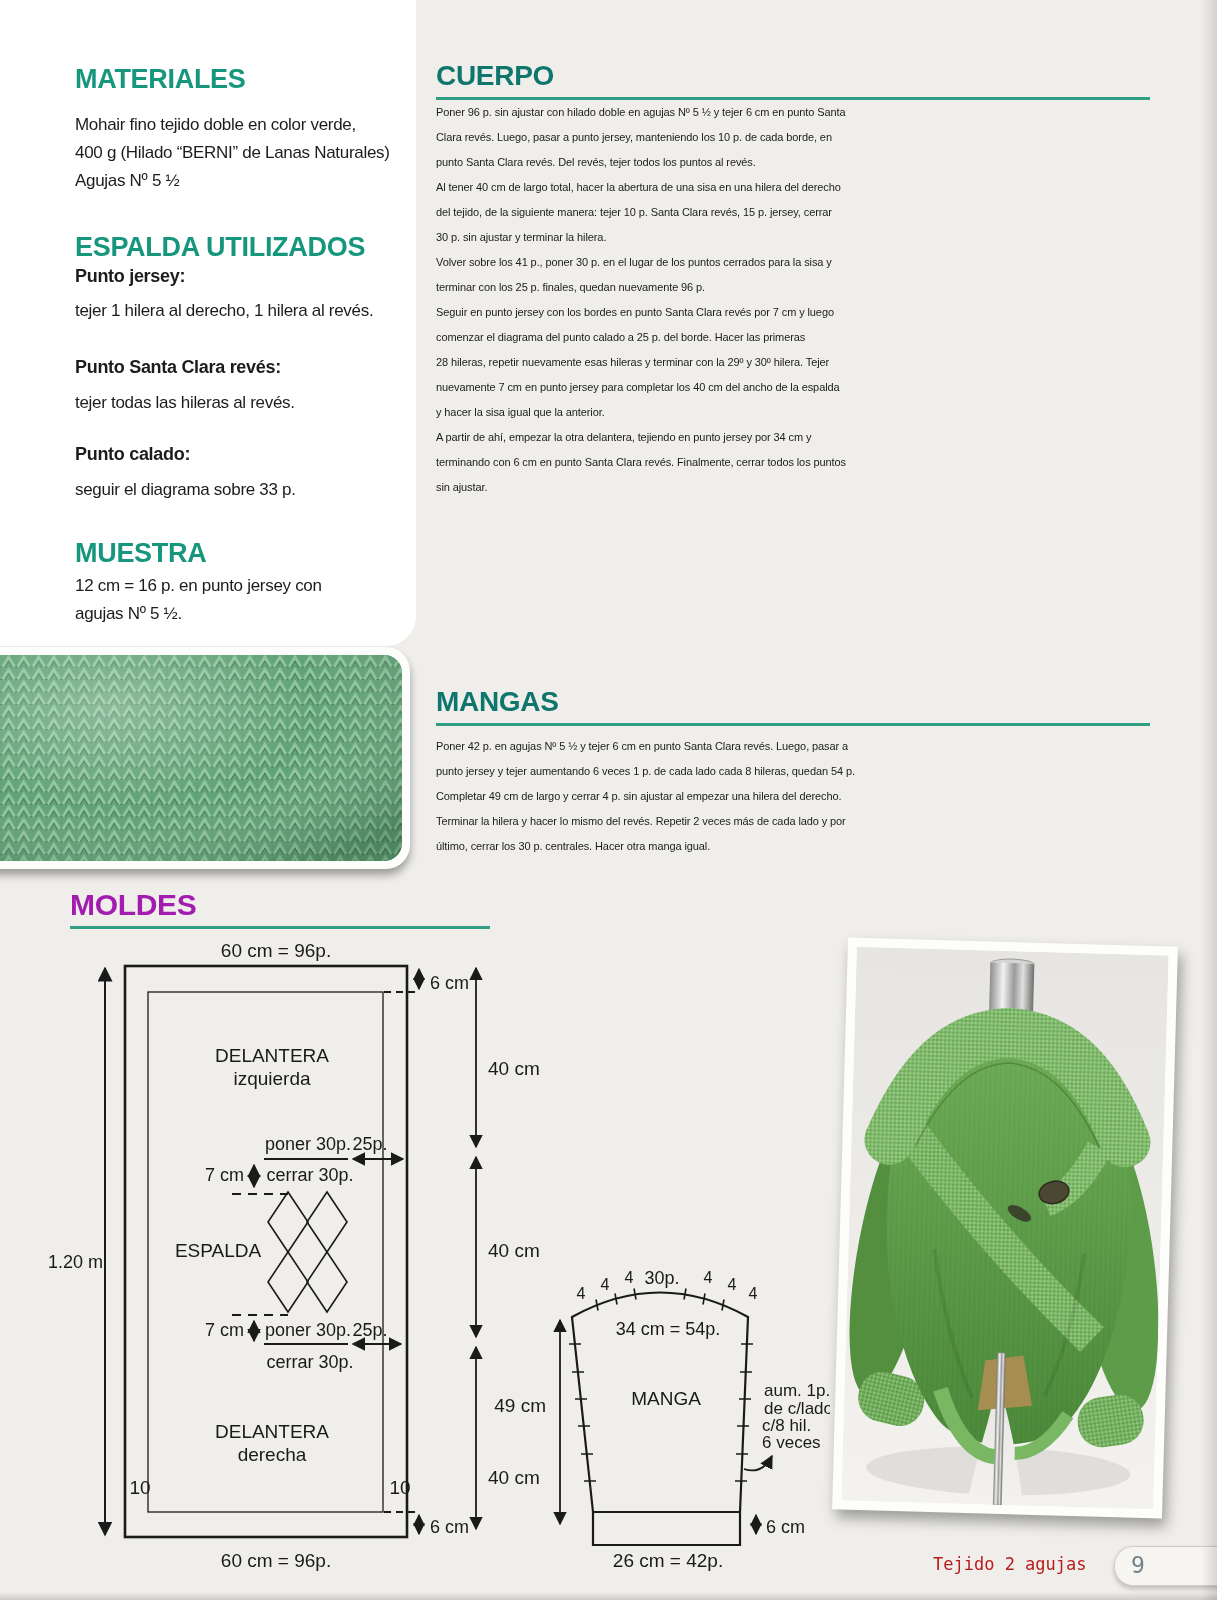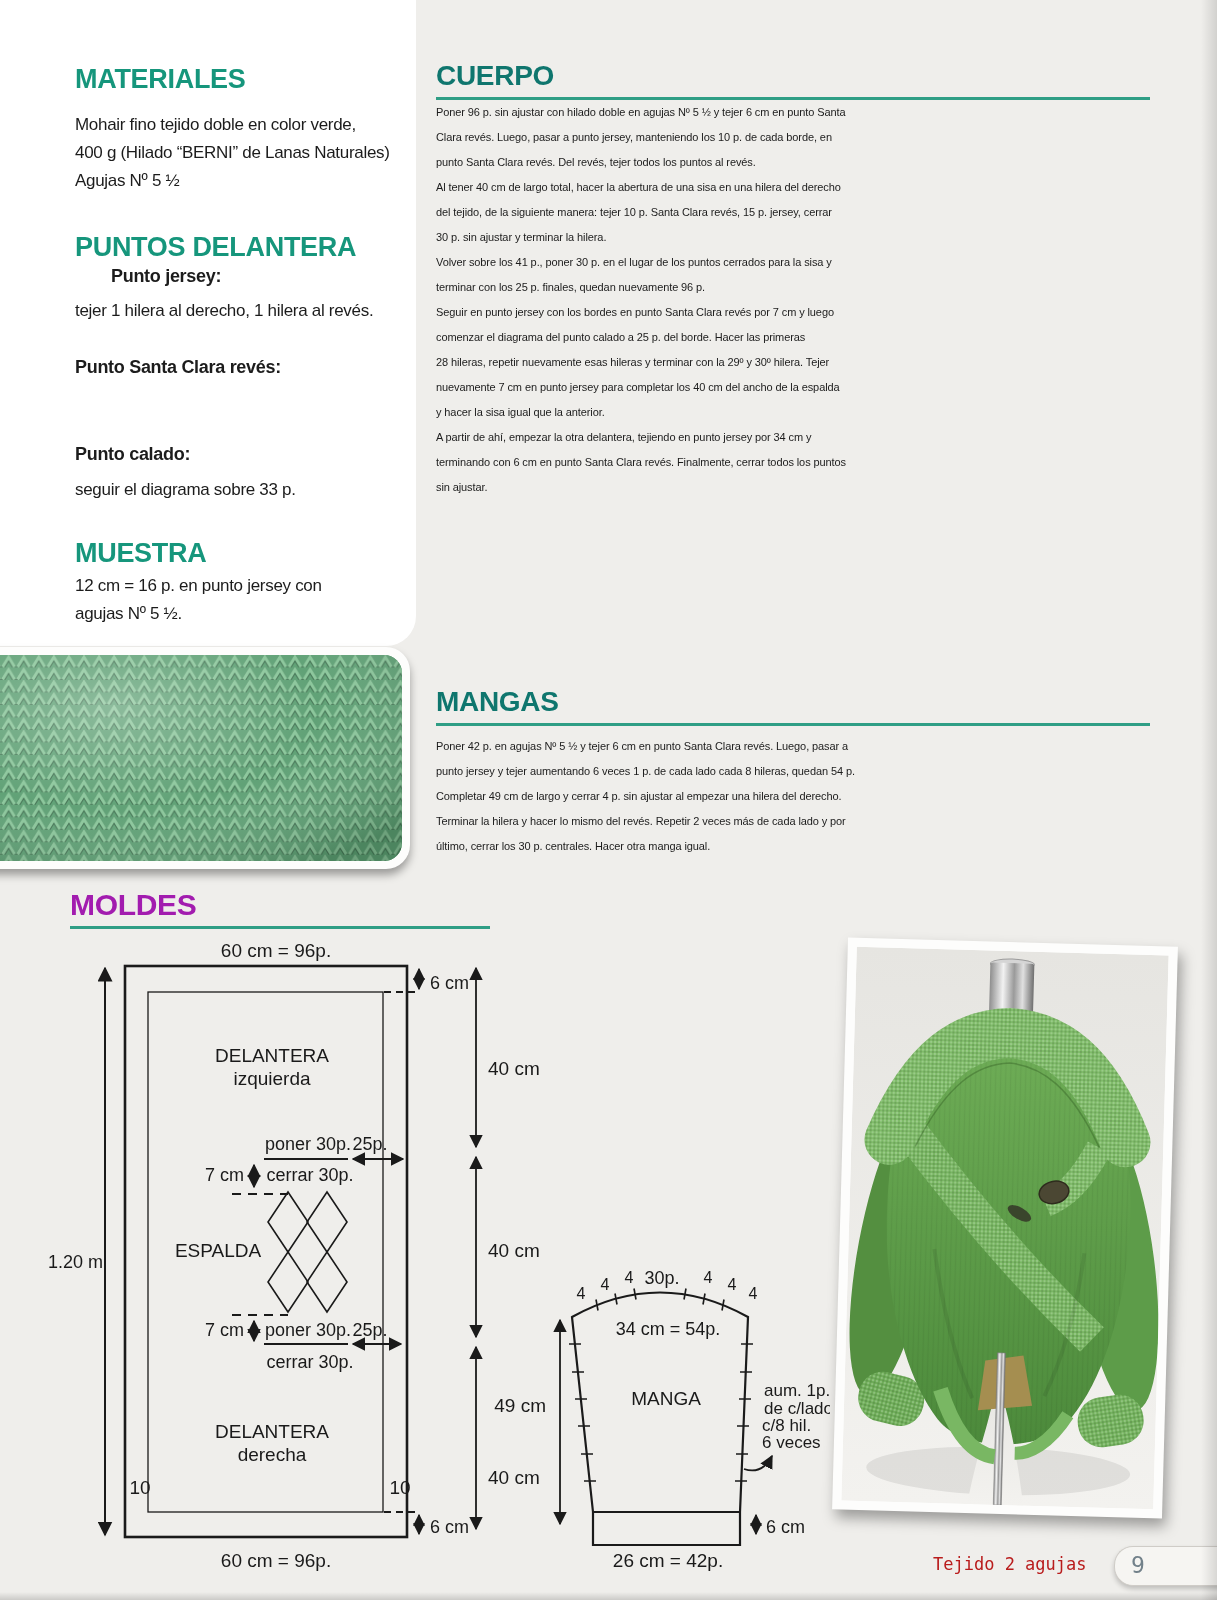--- a/index.html
+++ b/index.html
@@ -47,26 +47,27 @@
 <body>
 
 <div class="page">
 
   <section class="abs pink-panel">
     <h2 class="abs teal-h" style="left:75px;top:64px;">MATERIALES</h2>
     <div class="abs pink-body" style="left:75px;top:111px;width:335px;">Mohair fino tejido doble en color verde,
 400 g (Hilado “BERNI” de Lanas Naturales)
 Agujas Nº 5 ½</div>
 
-    <h2 class="abs teal-h" style="left:75px;top:232px;">PUNTOS DELANTERA</h2>
-
-    <div class="abs pink-bold" style="left:75px;top:266px;margin-left:36px;">Punto jersey:</div>
+    <h2 class="abs teal-h" style="left:75px;top:232px;">ESPALDA UTILIZADOS</h2>
+
+    <div class="abs pink-bold" style="left:75px;top:266px;">Punto jersey:</div>
     <div class="abs pink-body" style="left:75px;top:297px;width:340px;">tejer 1 hilera al derecho, 1 hilera al revés.</div>
 
     <div class="abs pink-bold" style="left:75px;top:357px;">Punto Santa Clara revés:</div>
+    <div class="abs pink-body" style="left:75px;top:389px;width:340px;">tejer todas las hileras al revés.</div>
 
     <div class="abs pink-bold" style="left:75px;top:444px;">Punto calado:</div>
     <div class="abs pink-body" style="left:75px;top:476px;width:340px;">seguir el diagrama sobre 33 p.</div>
 
     <h2 class="abs teal-h" style="left:75px;top:538px;">MUESTRA</h2>
     <div class="abs pink-body" style="left:75px;top:572px;width:340px;">12 cm = 16 p. en punto jersey con
 agujas Nº 5 ½.</div>
   </section>
 
   <div class="abs swatch">

